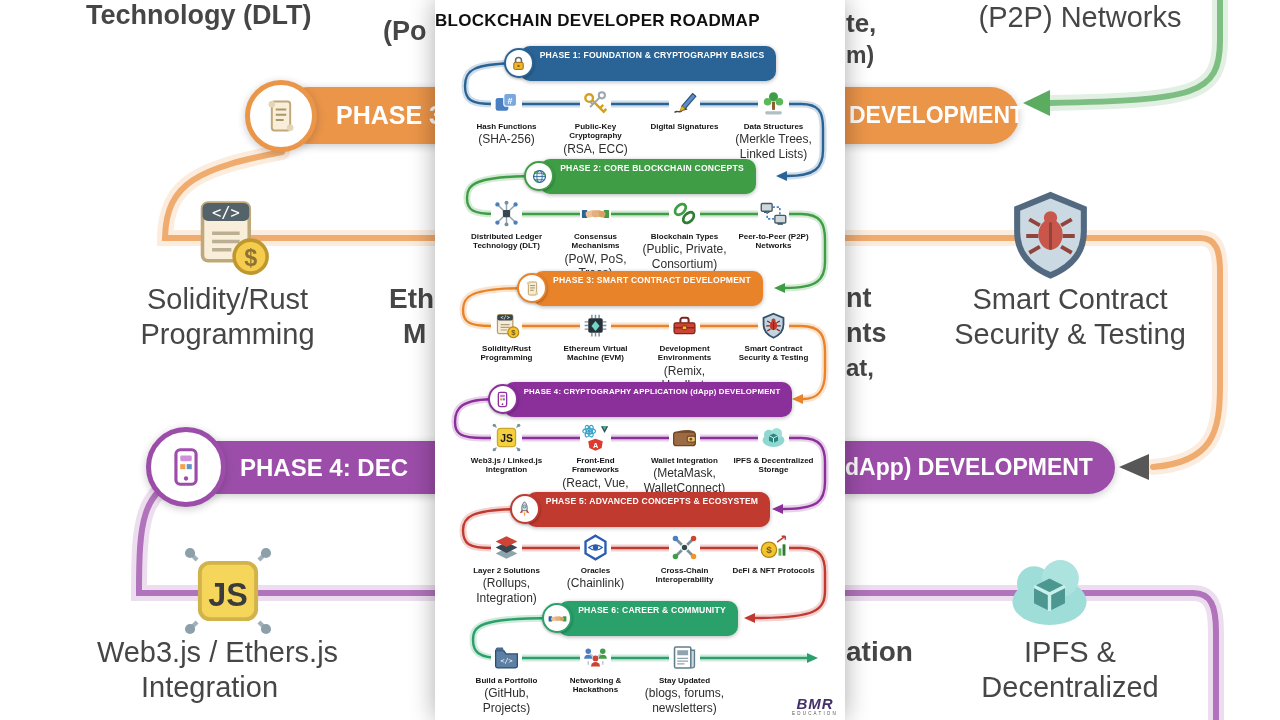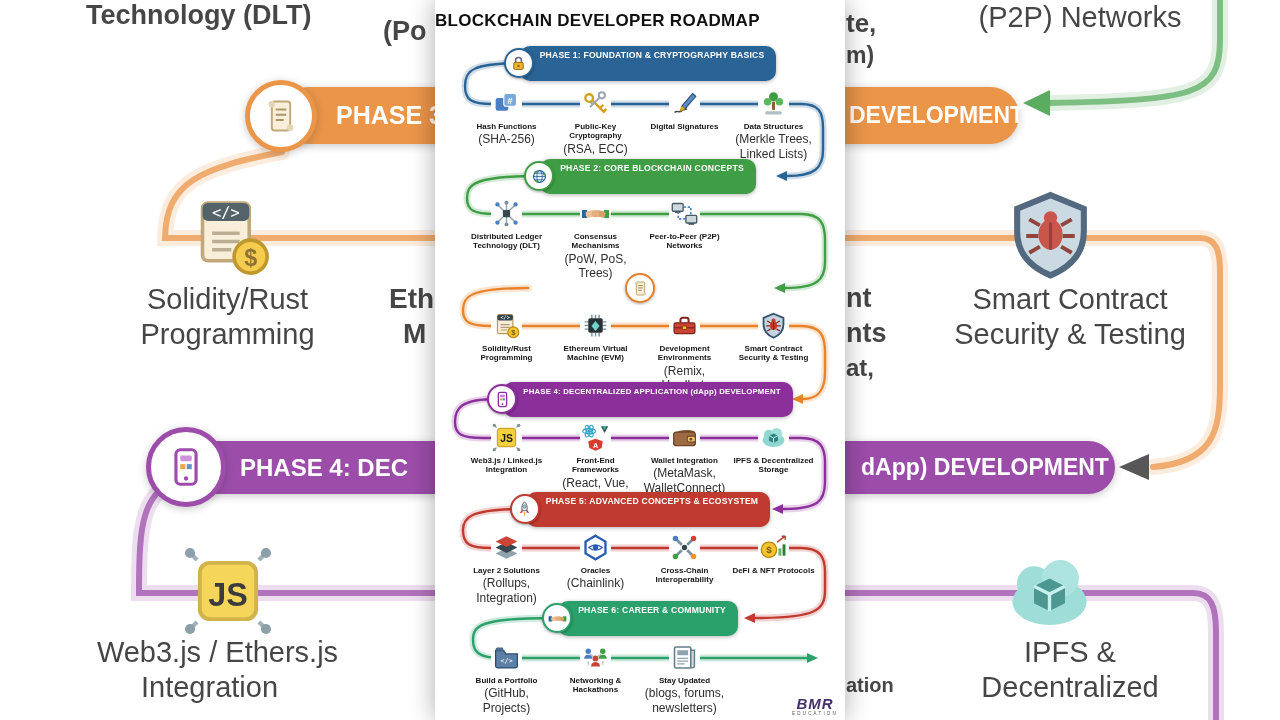--- a/index.html
+++ b/index.html
@@ -315,25 +315,25 @@
     <div class="fragc" style="left:40px;width:390px;top:1px;font-size:29px">(P2P) Networks</div>
     <div class="bgpill p3" style="left:-42px;top:87px;width:216px;height:57px;border-radius:29px;background:#e8832a;padding-left:46px;font-size:23px">DEVELOPMENT</div>
     <div class="bgicon" style="left:157px;top:186px"><svg width="97" height="97" viewBox="0 0 32 32">
           <use href="#i-shieldbug"></use>
         </svg></div>
     <div class="frag" style="left:1px;top:283px;font-size:27px">nt</div>
     <div class="frag" style="left:1px;top:318px;font-size:27px">nts</div>
     <div class="frag" style="left:1px;top:354px;font-size:24px">at,</div>
     <div class="fragc" style="left:30px;width:390px;top:283px;font-size:29px">Smart Contract</div>
     <div class="fragc" style="left:30px;width:390px;top:318px;font-size:29px">Security &amp; Testing</div>
-    <div class="bgpill p4" style="left:0;top:441px;width:270px;height:53px;border-radius:0 27px 27px 0;background:#8b2f9b;padding-left:16px;font-size:23px">dApp) DEVELOPMENT</div>
+    <div class="bgpill p4" style="left:0;top:441px;width:270px;height:53px;border-radius:0 27px 27px 0;background:#8b2f9b;padding-left:0;font-size:23px">dApp) DEVELOPMENT</div>
     <div class="bgicon" style="left:155px;top:543px"><svg width="99" height="99" viewBox="0 0 32 32">
           <use href="#i-ipfs"></use>
         </svg></div>
-    <div class="frag" style="left:1px;top:674px;font-size:20px">ation</div>
+    <div class="frag" style="left:1px;top:636px;font-size:28px">ation</div>
     <div class="fragc" style="left:30px;width:390px;top:636px;font-size:29px">IPFS &amp;</div>
     <div class="fragc" style="left:30px;width:390px;top:671px;font-size:29px">Decentralized</div>
   </div>
 
   <div class="card">
     <div class="card-title">BLOCKCHAIN DEVELOPER ROADMAP</div>
 
     <svg class="snakes" width="410" height="720" viewBox="0 0 410 720">
       <g class="snake p1">
           <path class="gl" d="M88,63 C38,63 30,70 30,86 C30,100 36,104 58,104 H366 C384,104 388,112 388,128 V150 C388,168 380,176 352,176"></path>
@@ -437,34 +437,44 @@
             <svg viewBox="0 0 32 32">
               <use href="#i-hand"></use>
             </svg>
           </div>
           <div class="ititle">Consensus Mechanisms</div>
           <div class="isub">(PoW, PoS, Trees)</div>
         </div>
       <div class="item">
           <div class="iicon">
             <svg viewBox="0 0 32 32">
+              <use href="#i-chain"></use>
+            </svg>
+          </div>
+          <div class="ititle">Blockchain Types</div>
+          <div class="isub">(Public, Private, Consortium)</div>
+        </div>
+      <div class="item">
+          <div class="iicon">
+            <svg viewBox="0 0 32 32">
               <use href="#i-p2p"></use>
             </svg>
           </div>
           <div class="ititle">Peer-to-Peer (P2P) Networks</div>
           <div class="isub"></div>
         </div>
     </div>
 
     <div class="banner p3" style="top:273px">
       <div class="badge">
           <svg viewBox="0 0 32 32">
             <use href="#i-scrollb"></use>
           </svg>
         </div>
+      <div class="pill">PHASE 3: SMART CONTRACT DEVELOPMENT</div>
     </div>
     <div class="items" style="top:310px">
       <div class="item">
           <div class="iicon">
             <svg viewBox="0 0 32 32">
               <use href="#i-solidity"></use>
             </svg>
           </div>
           <div class="ititle">Solidity/Rust Programming</div>
           <div class="isub"></div>
@@ -497,21 +507,21 @@
           <div class="isub"></div>
         </div>
     </div>
 
     <div class="banner p4" style="top:384px">
       <div class="badge">
           <svg viewBox="0 0 32 32">
             <use href="#i-phone"></use>
           </svg>
         </div>
-      <div class="pill sm">PHASE 4: DECENTRALIZED APPLICATION (dApp) DEVELOPMENT</div>
+      <div class="pill sm">PHASE 4: CRYPTOGRAPHY APPLICATION (dApp) DEVELOPMENT</div>
     </div>
     <div class="items" style="top:422px">
       <div class="item">
           <div class="iicon">
             <svg viewBox="0 0 32 32">
               <use href="#i-web3"></use>
             </svg>
           </div>
           <div class="ititle">Web3.js / Linked.js Integration</div>
           <div class="isub"></div>

